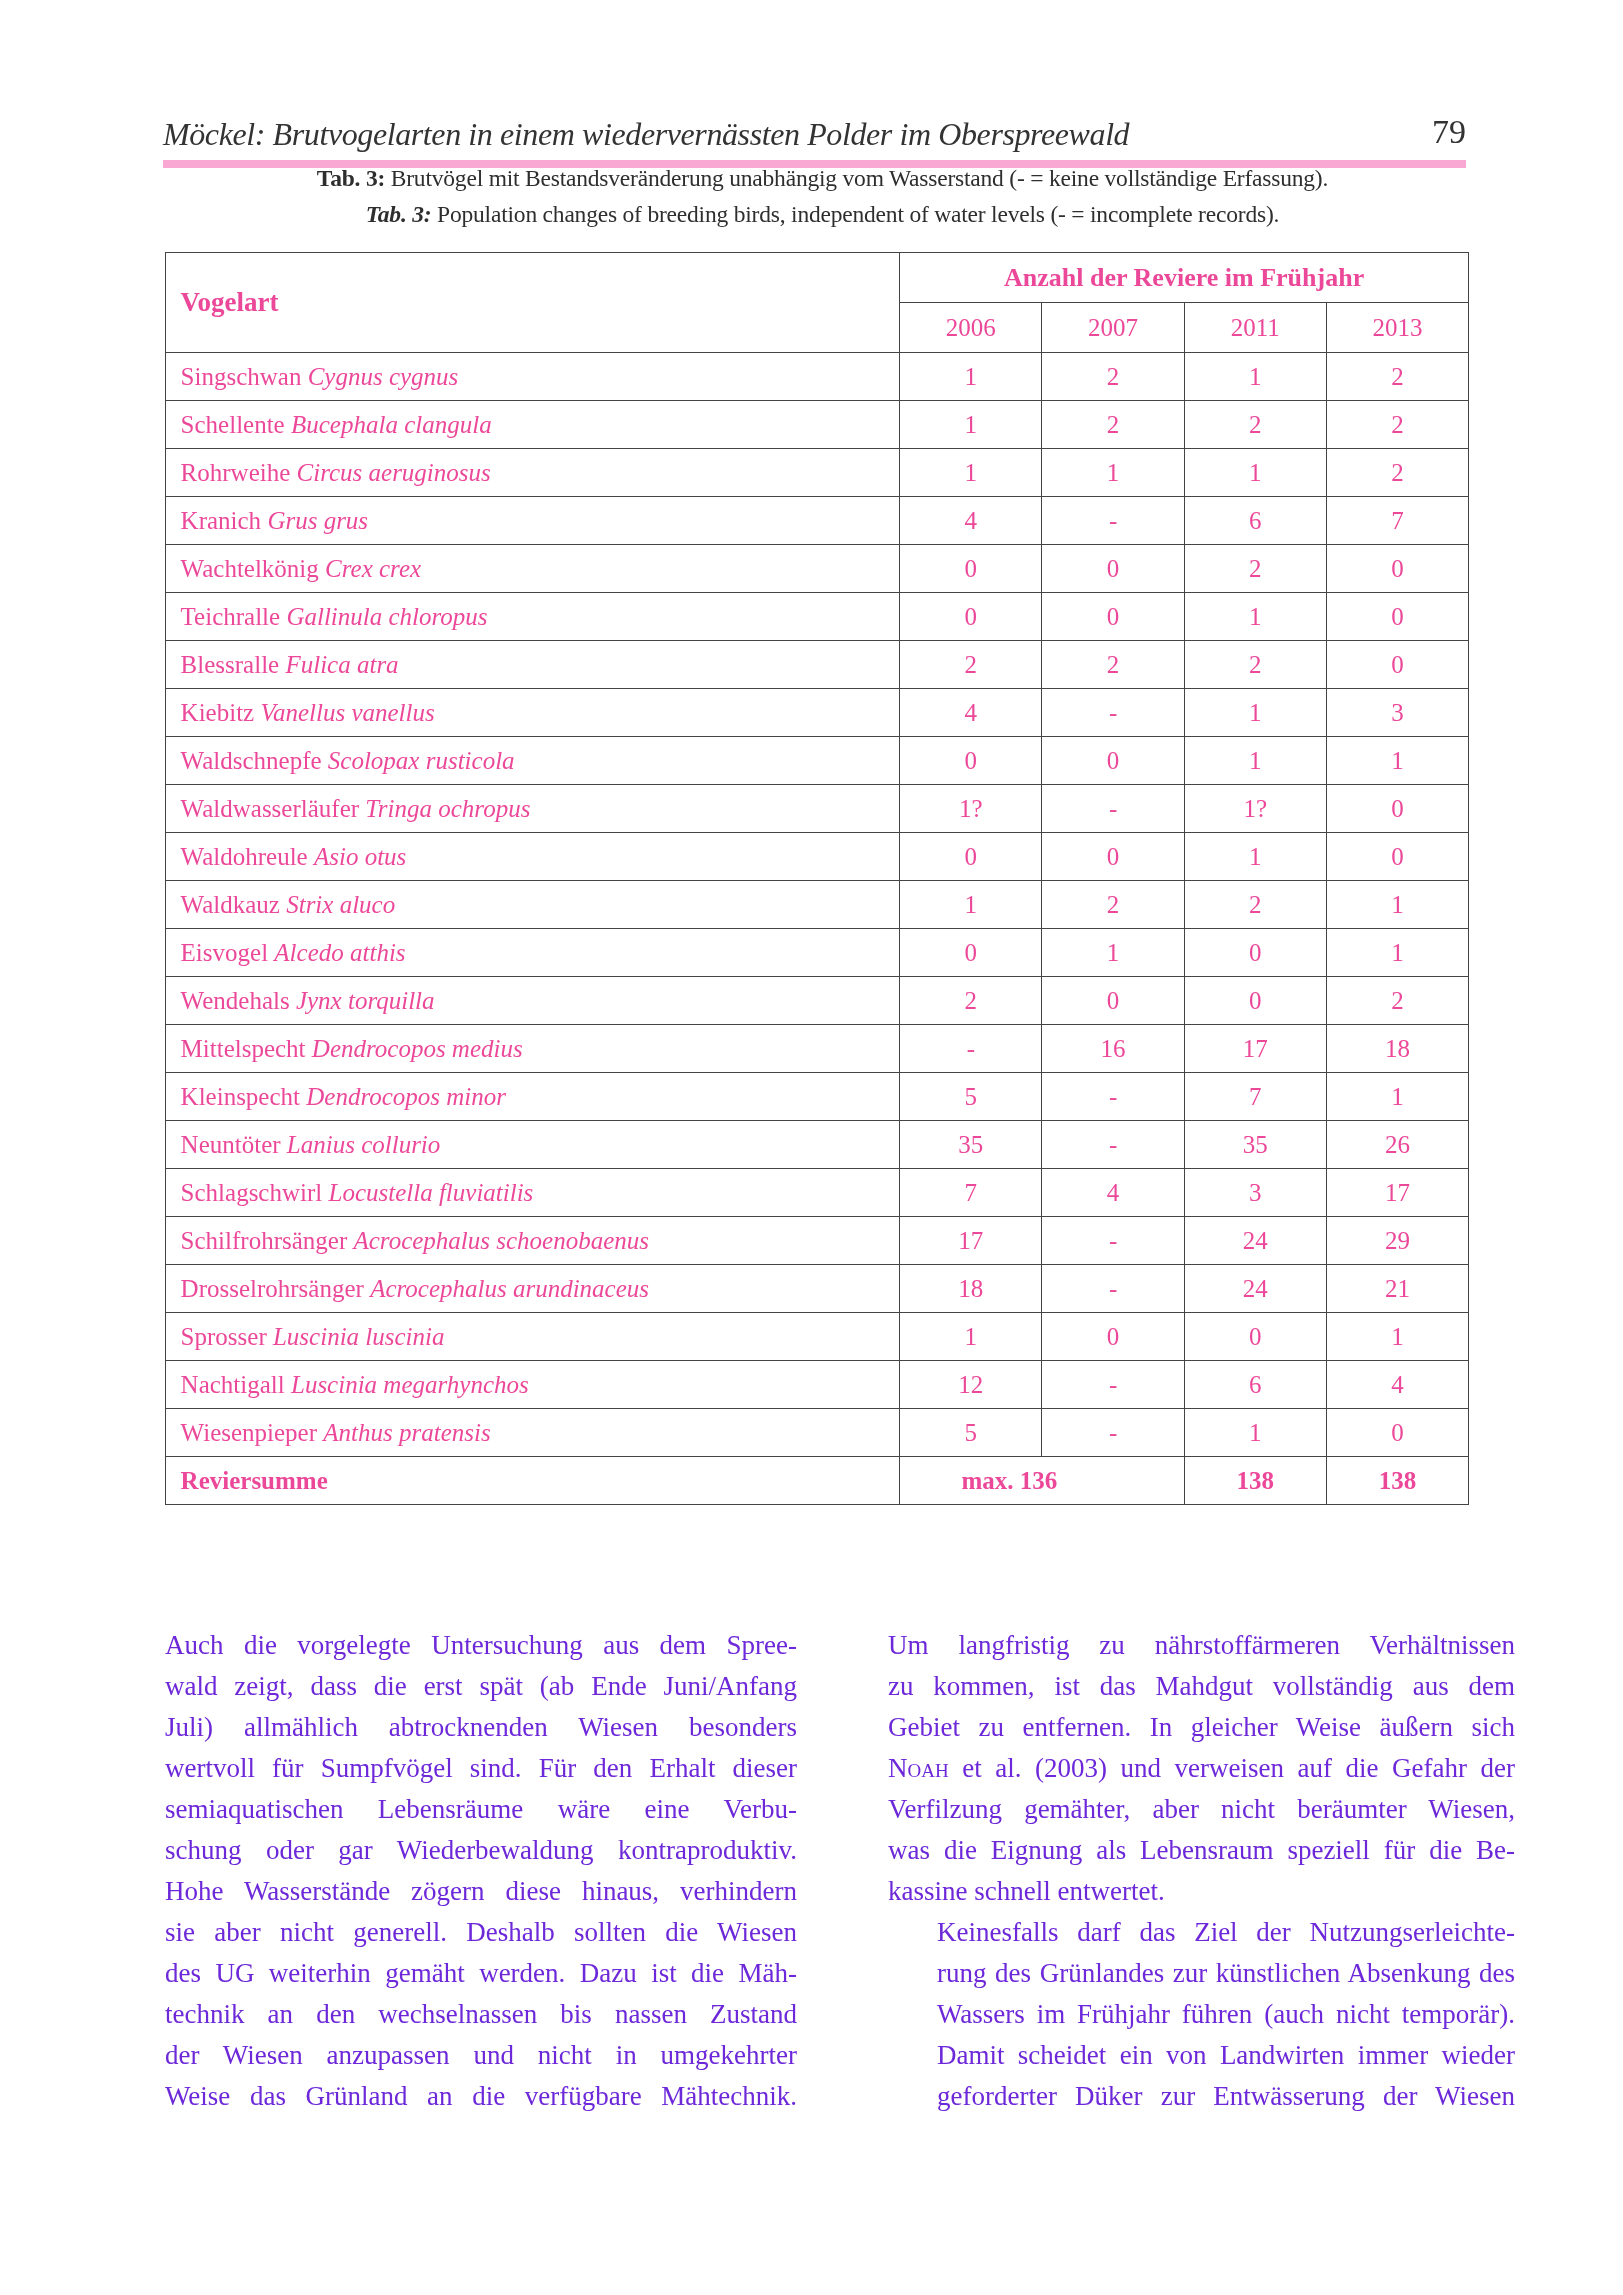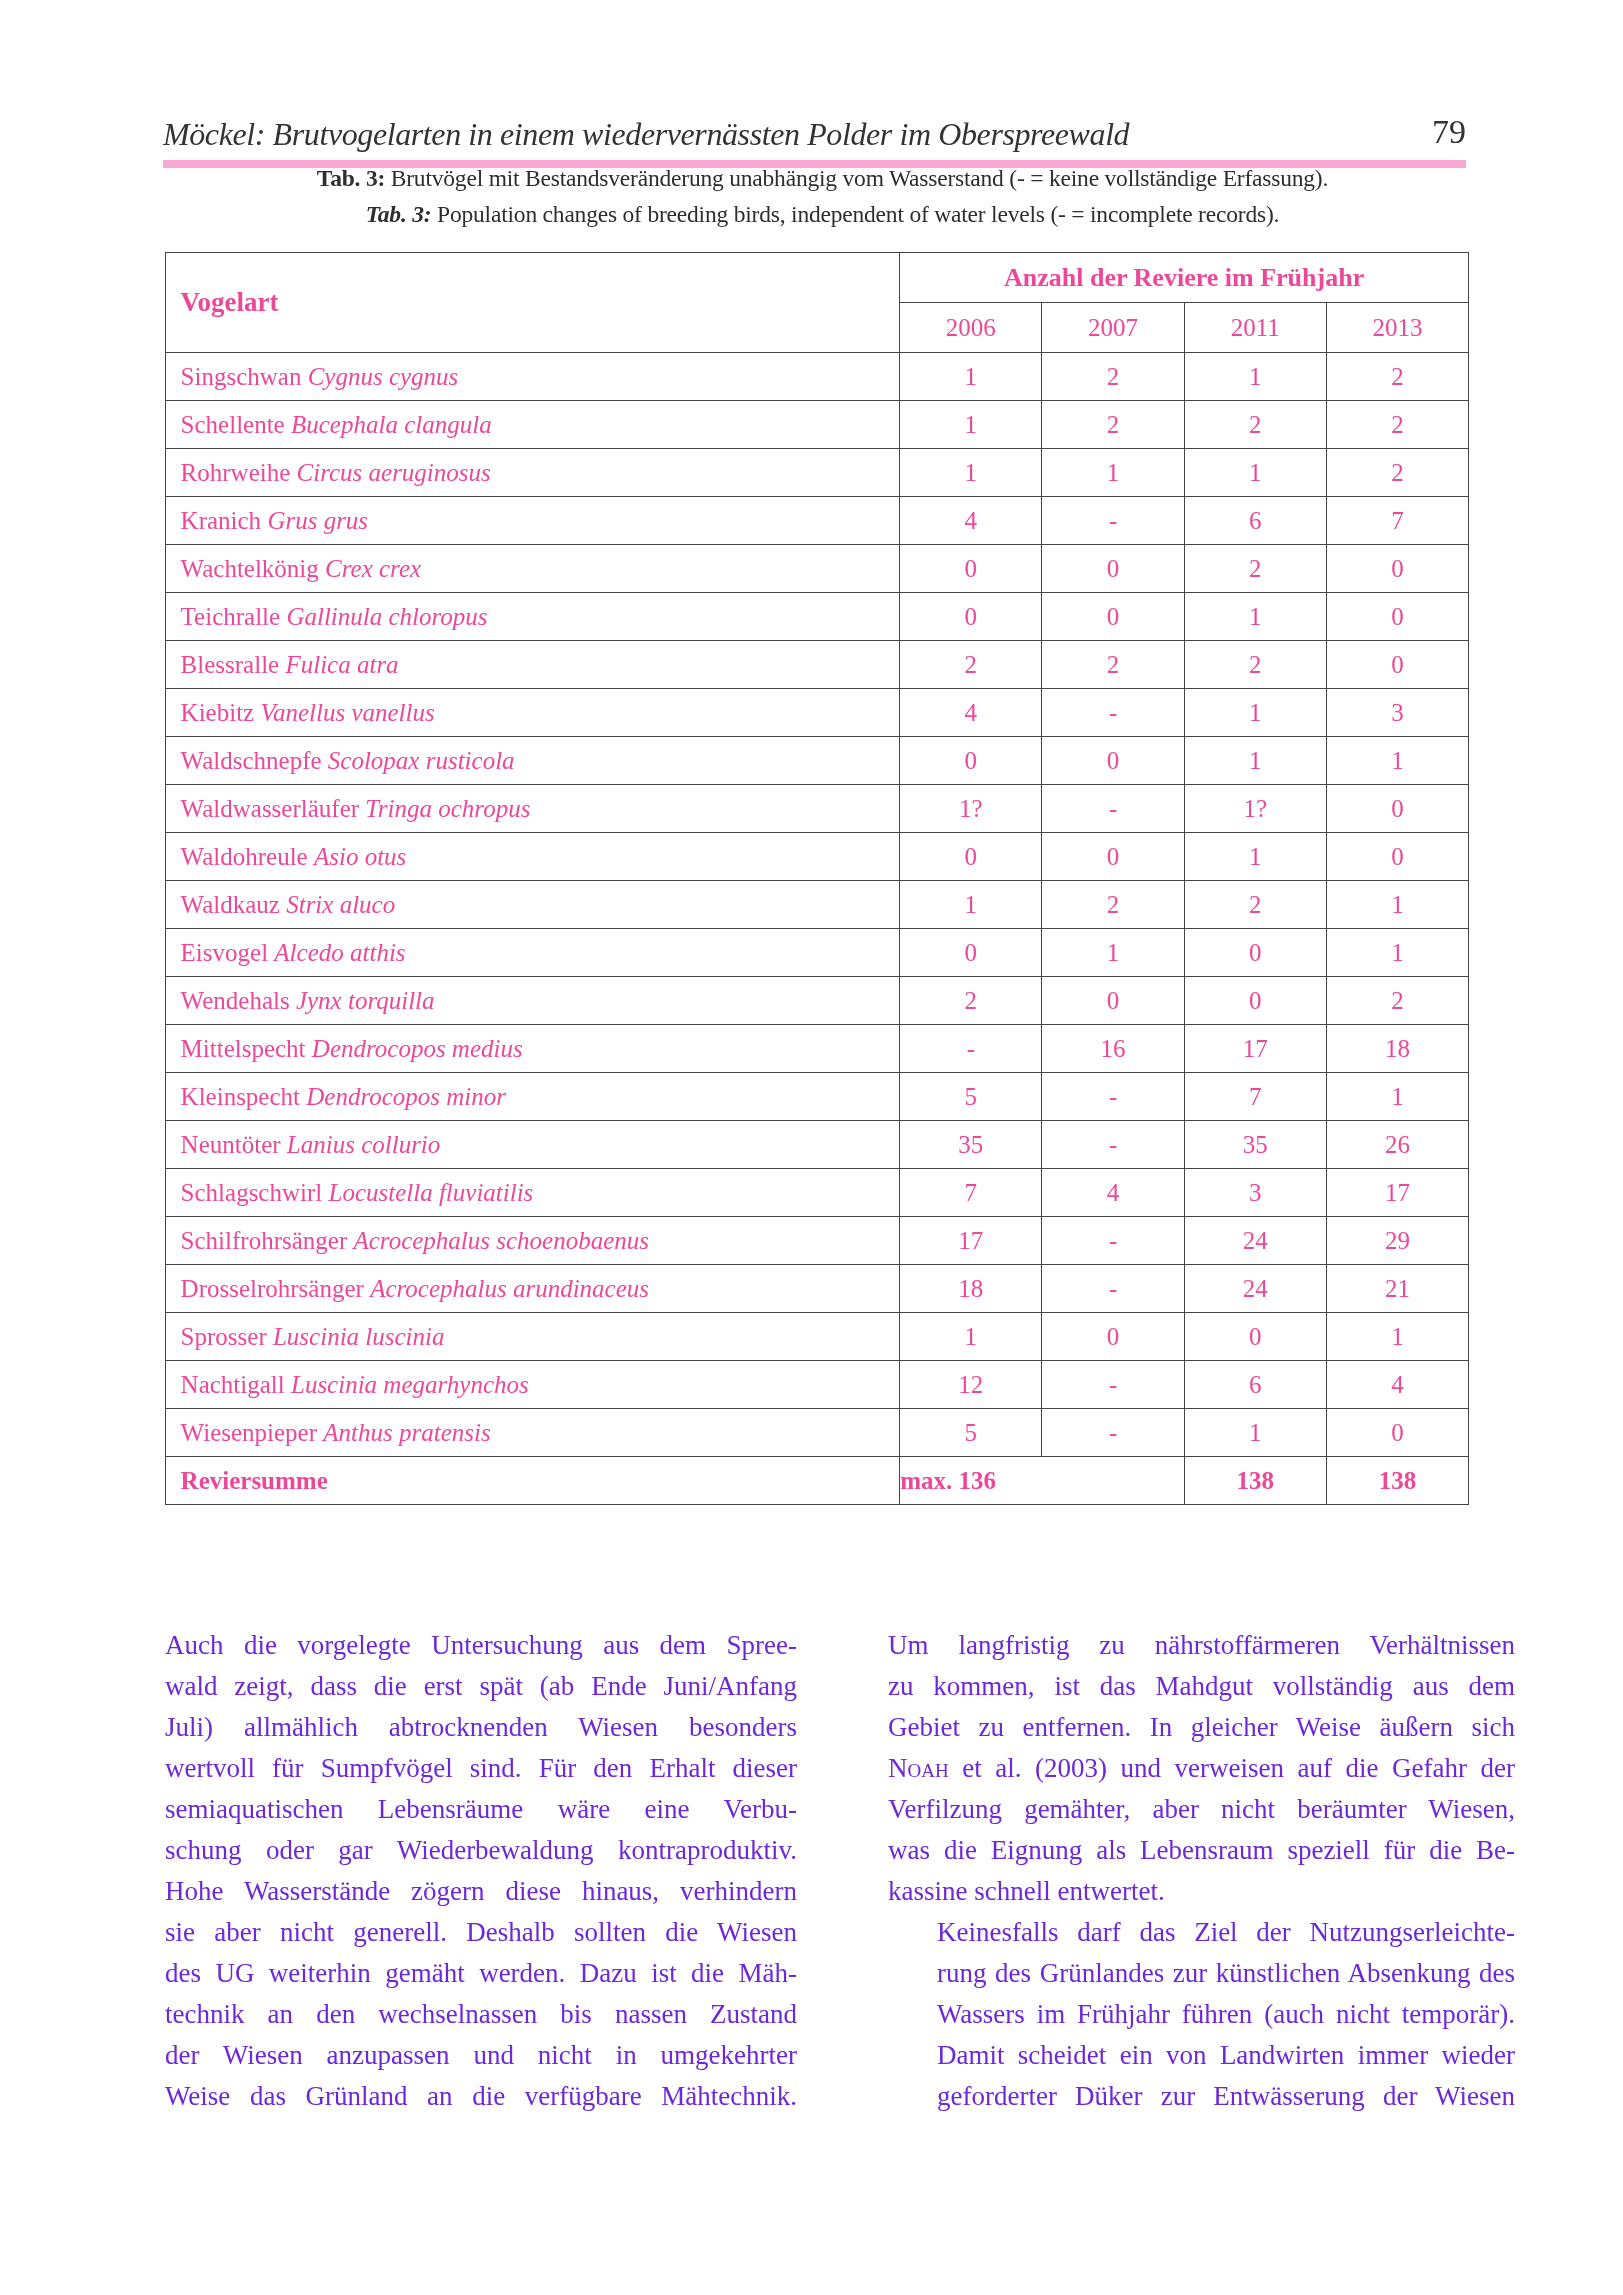--- a/index.html
+++ b/index.html
@@ -21,21 +21,21 @@
   table.data td, table.data th { border: 1.6px solid #444; padding: 0; }
   table.data th { font-weight: bold; }
   .h-vogelart { text-align: left; padding-left: 14.6px !important; width: 721px; vertical-align: middle; font-size: 27px; }
   .h-group { height: 49px; text-align: center; font-size: 26px; }
   .h-year { height: 49px; font-weight: normal !important; text-align: center; }
   td.sp { height: 47px; padding-left: 14.6px !important; text-align: left; white-space: nowrap; }
   td.sp i { font-style: italic; }
   td.num { text-align: center; width: 142px; }
   tr.sum td { height: 47px; font-weight: bold; }
   tr.sum td.sumlabel { padding-left: 14.6px; }
-  tr.sum td.max { text-align: left; padding-right: 65px; }
+  tr.sum td.max { text-align: center; padding-right: 65px; }
 
   .col { position: absolute; top: 1625px; font-size: 27px; line-height: 41px; text-align: justify; color: #6d28d9; }
   .col-left { left: 165px; width: 632px; }
   .col-right { left: 840px; width: 627px; margin-left: 48px; }
   .col p { margin: 0; }
   .col p.indent { text-indent: 49px; }
   .smallcaps { font-variant: small-caps; }
   .line { display: block; text-align: justify; text-align-last: justify; white-space: nowrap; }
   .line.last { text-align-last: left; }
 </style>

